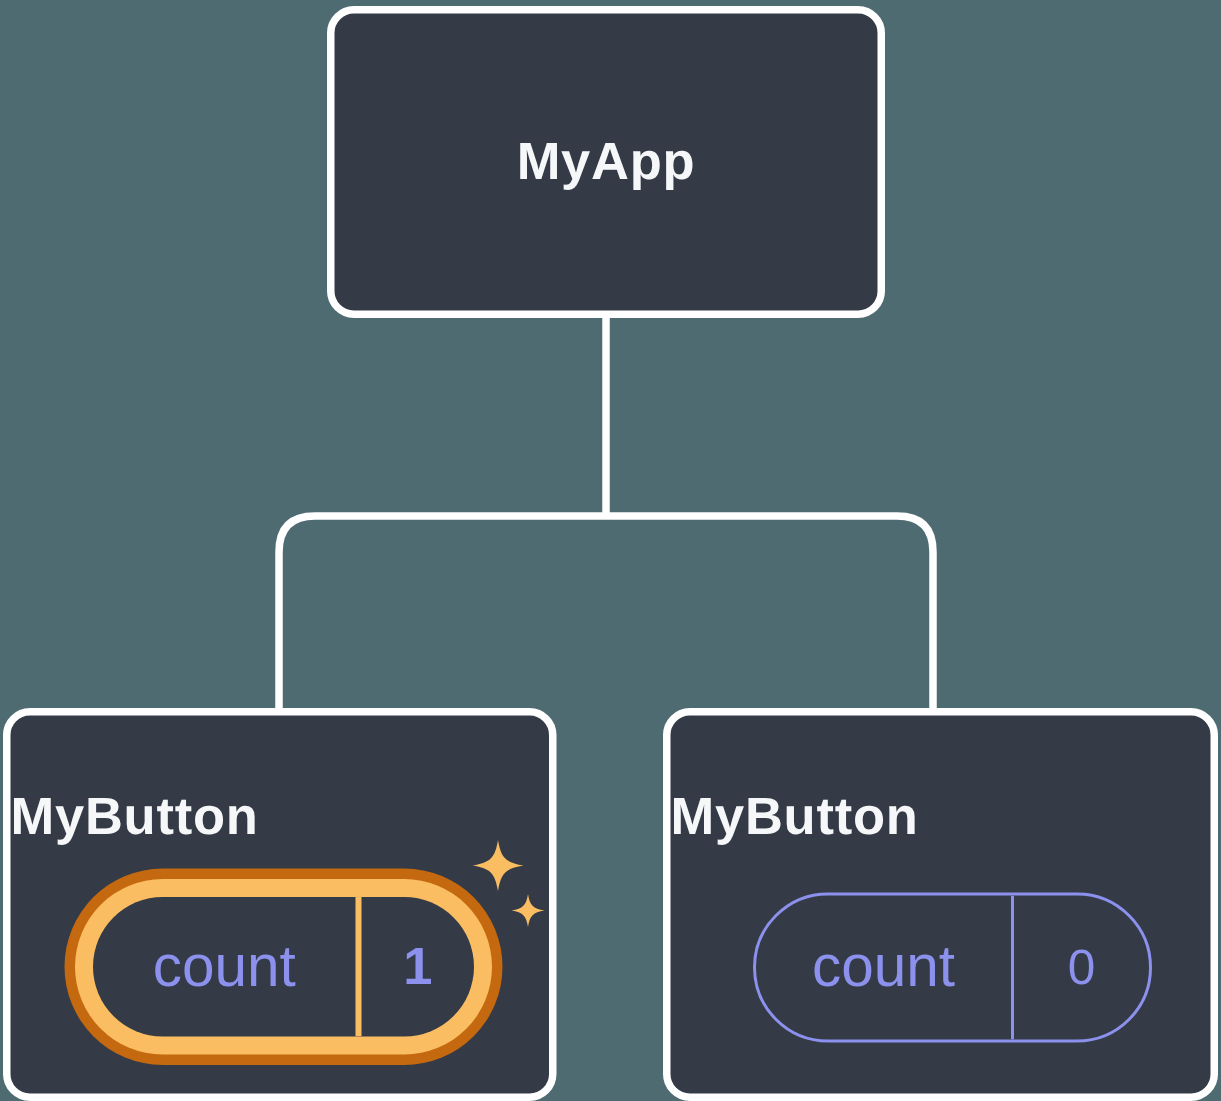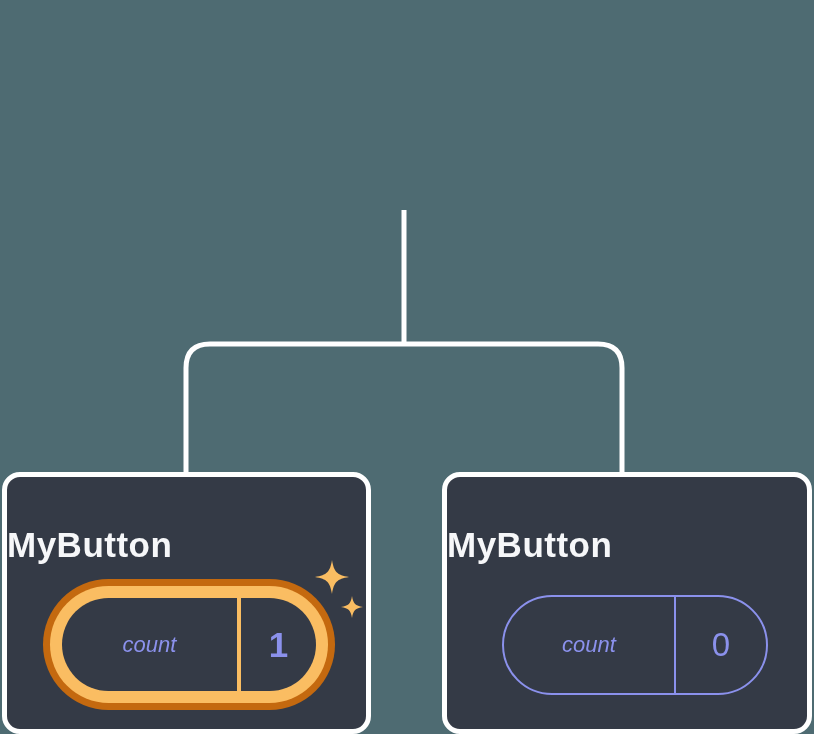--- a/index.html
+++ b/index.html
@@ -56,37 +56,40 @@
     display:flex;align-items:stretch;overflow:hidden;
   }
   .pill-purple .pill-divider{width:2px;background:var(--purple,#8B91EC);}
 
   .pill-cell{display:flex;align-items:center;justify-content:center;}
   .cell-key-gold{flex:175 0 0;}
   .cell-val-gold{flex:75 0 0;}
   .cell-key-purple{flex:170 0 0;}
   .cell-val-purple{flex:90 0 0;}
 
-  .state-key{color:var(--purple,#8B91EC);font-size:22px;font-weight:400;font-style:italic;}
+  .state-key{color:var(--purple,#8B91EC);font-size:39px;font-weight:400;}
   .state-value{color:var(--purple,#8B91EC);font-size:33px;font-weight:400;}
   .state-value.emph{font-weight:700;font-size:35px;}
 
   .sparkles{position:absolute;left:312px;top:556px;}
   .sparkles path{fill:var(--gold,#FABD62);}
 </style>
 </head>
 <body>
 
 <div class="canvas">
 
   <svg class="connectors" width="814" height="734" viewBox="0 0 814 734" aria-hidden="true">
     <path d="M404 210 L404 346"></path>
     <path d="M186 476 L186 368 Q186 344 210 344 L598 344 Q622 344 622 368 L622 476"></path>
   </svg>
 
+  <div class="node node-root">
+    <div class="node-title">MyApp</div>
+  </div>
 
   <div class="node node-child-left">
     <div class="node-title child-title">MyButton</div>
     <div class="pill-gold">
       <div class="pill-gold-ring">
         <div class="pill-gold-body">
           <div class="pill-cell cell-key-gold">
             <span class="state-key">count</span>
           </div>
           <div class="pill-divider"></div>

